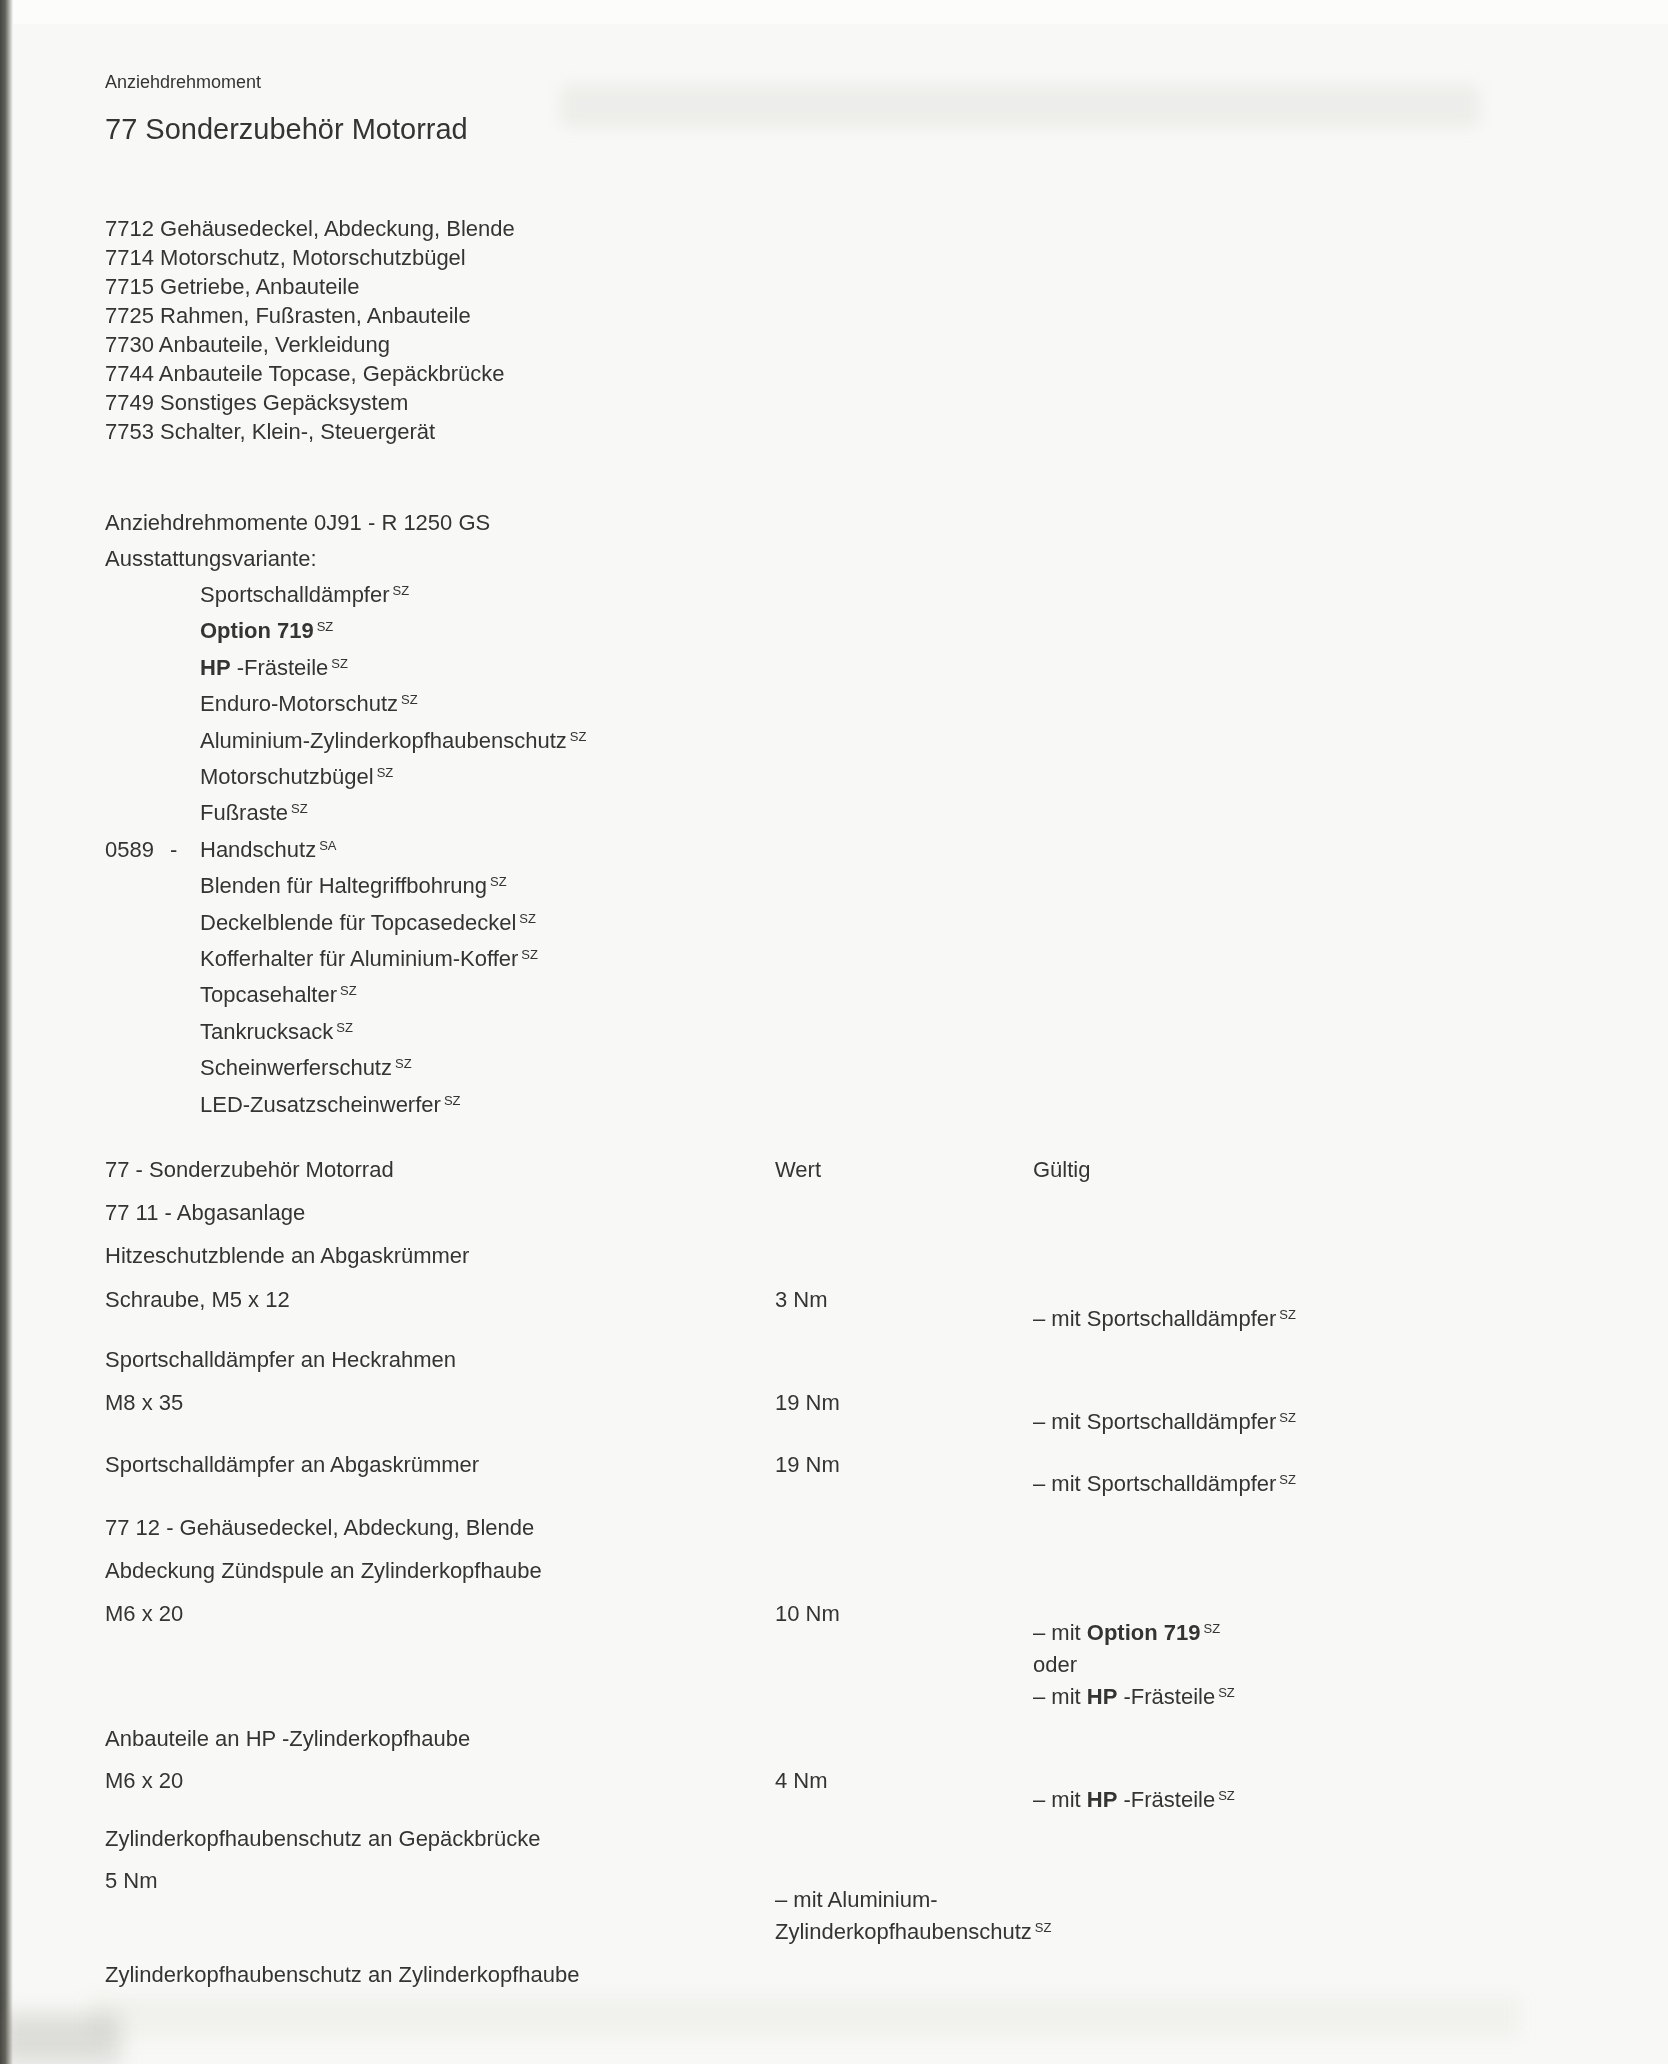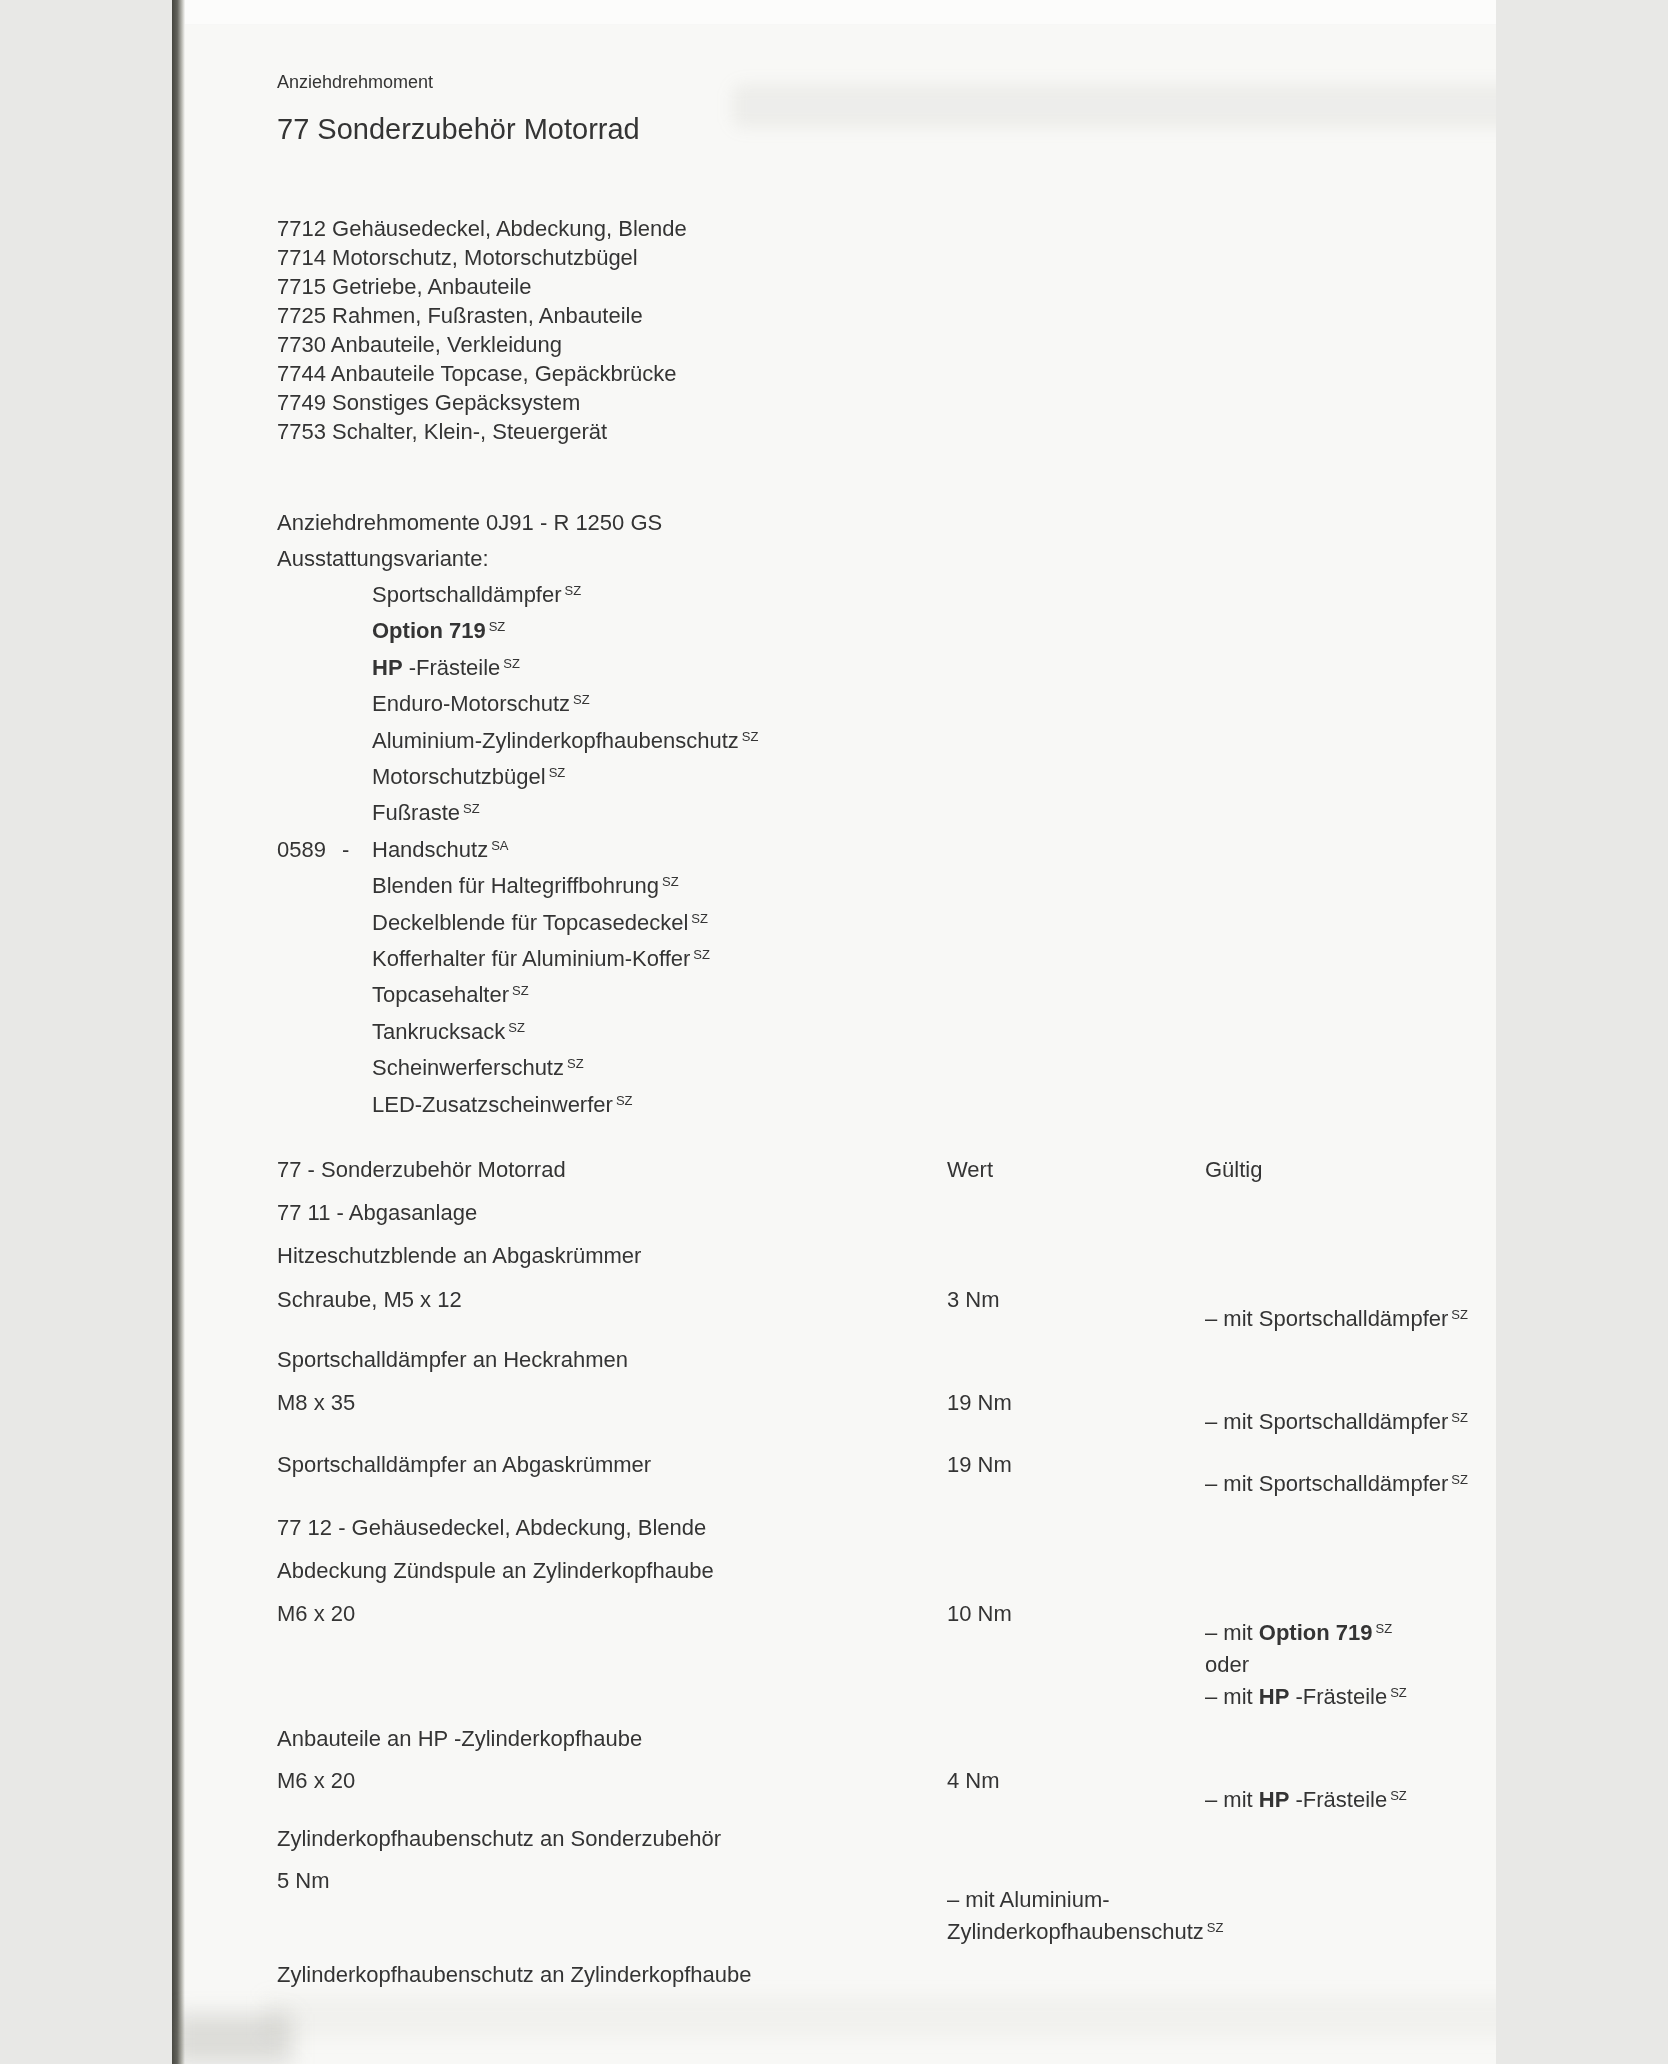--- a/index.html
+++ b/index.html
@@ -1,18 +1,18 @@
 <!DOCTYPE html>
 <html><head>
 <meta charset="utf-8">
 <style>
   html,body { margin:0; padding:0; background:#e8e8e6; }
   .page {
     position:relative;
-    width:1324px; height:2064px;
+    width:1668px; height:2064px;
     margin:0 auto;
     background:#f8f8f6;
     color:#343434;
     font-family:"Liberation Sans","DejaVu Sans",sans-serif;
     overflow:hidden;
   }
   .scan-edge {
     position:absolute; left:0; top:0; bottom:0; width:13px;
     background:linear-gradient(90deg,#45453f 0%,#62625c 40%,#b9b9b2 75%,#f8f8f6 100%);
   }
@@ -218,21 +218,21 @@
       <div class="t-component mt11">Anbauteile an HP -Zylinderkopfhaube</div>
 
       <div class="t-row mt12">
         <div class="t-cell">M6 x 20</div>
         <div class="t-cell">4 Nm</div>
         <div class="g-cell">
           <div class="g-line"><span>– mit </span><b>HP</b><span> -Frästeile</span><sup>SZ</sup></div>
         </div>
       </div>
 
-      <div class="t-component mt8">Zylinderkopfhaubenschutz an Sonderzubehör</div>
+      <div class="t-component mt8">Zylinderkopfhaubenschutz an Gepäckbrücke</div>
 
       <div class="t-row mt12">
         <div class="t-cell">5 Nm</div>
         <div class="g-cell">
           <div class="g-line"><span>– mit </span><b></b><span>Aluminium-Zylinderkopfhaubenschutz</span><sup>SZ</sup></div>
         </div>
       </div>
 
       <div class="t-component mt12">Zylinderkopfhaubenschutz an Zylinderkopfhaube</div>
 

